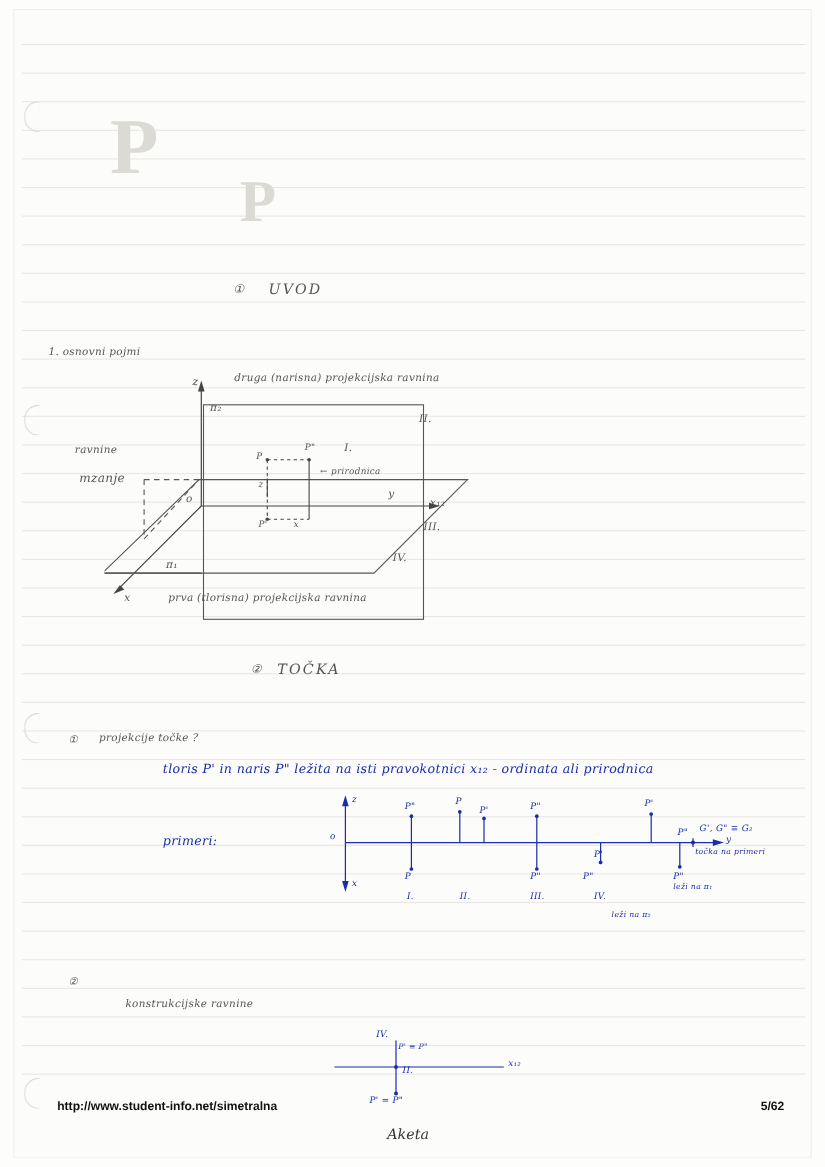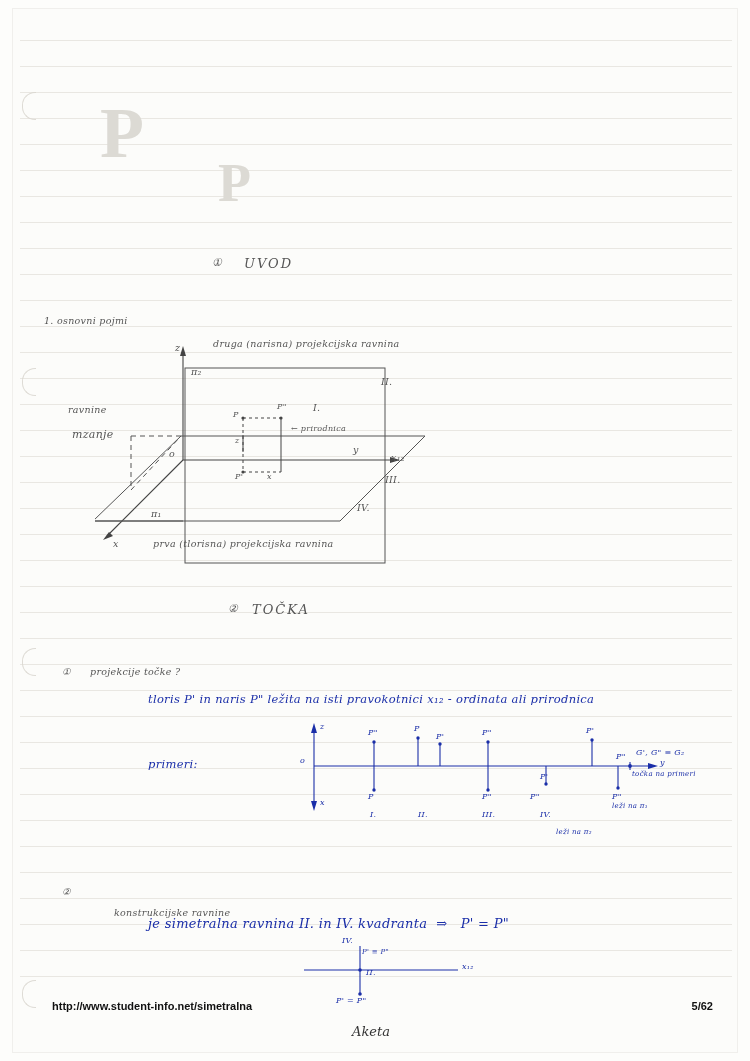--- a/index.html
+++ b/index.html
@@ -242,21 +242,20 @@
 
     <div class="hw blue tiny" style="left:336px;top:30px;">G', G" ≡ G₂</div>
     <div class="hw blue tiny" style="left:332px;top:52px;font-size:7px;">točka na primeri</div>
     <div class="hw blue tiny" style="left:312px;top:84px;font-size:7px;">leži na π₁</div>
     <div class="hw blue tiny" style="left:256px;top:110px;font-size:7px;">leži na π₂</div>
   </div>
 
   <div class="hw pencil sm" style="left:62px;top:886px;">②</div>
   <div class="hw pencil sm" style="left:82px;top:907px;margin-left:32px;">konstrukcijske ravnine</div>
 
-  <div class="hw blue lg" style="left:148px;top:916px;font-size:13px;">je simetralna ravnina II. in IV. kvadranta  ⇒   P' = P"</div>
 
   <div id="fig3">
     <svg width="190" height="70" viewBox="0 0 190 70">
       <g stroke="#1a2ea8" fill="none" stroke-width="1.1">
         <line x1="4" y1="30" x2="158" y2="30"></line>
         <line x1="60" y1="6" x2="60" y2="54"></line>
       </g>
       <g fill="#1a2ea8" stroke="none">
         <circle cx="60" cy="30" r="1.8"></circle>
         <circle cx="60" cy="54" r="1.8"></circle>

